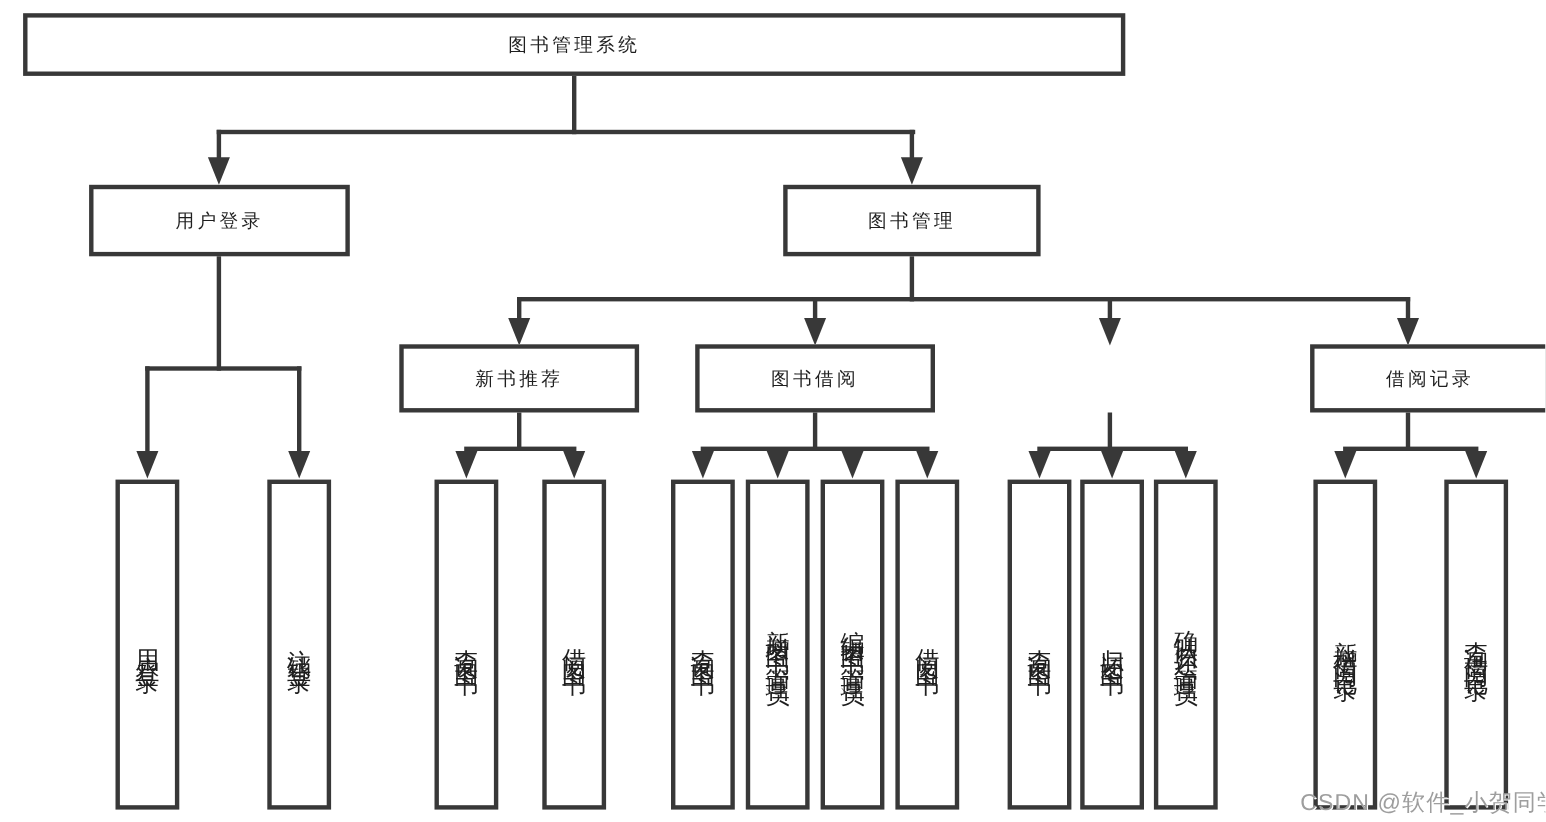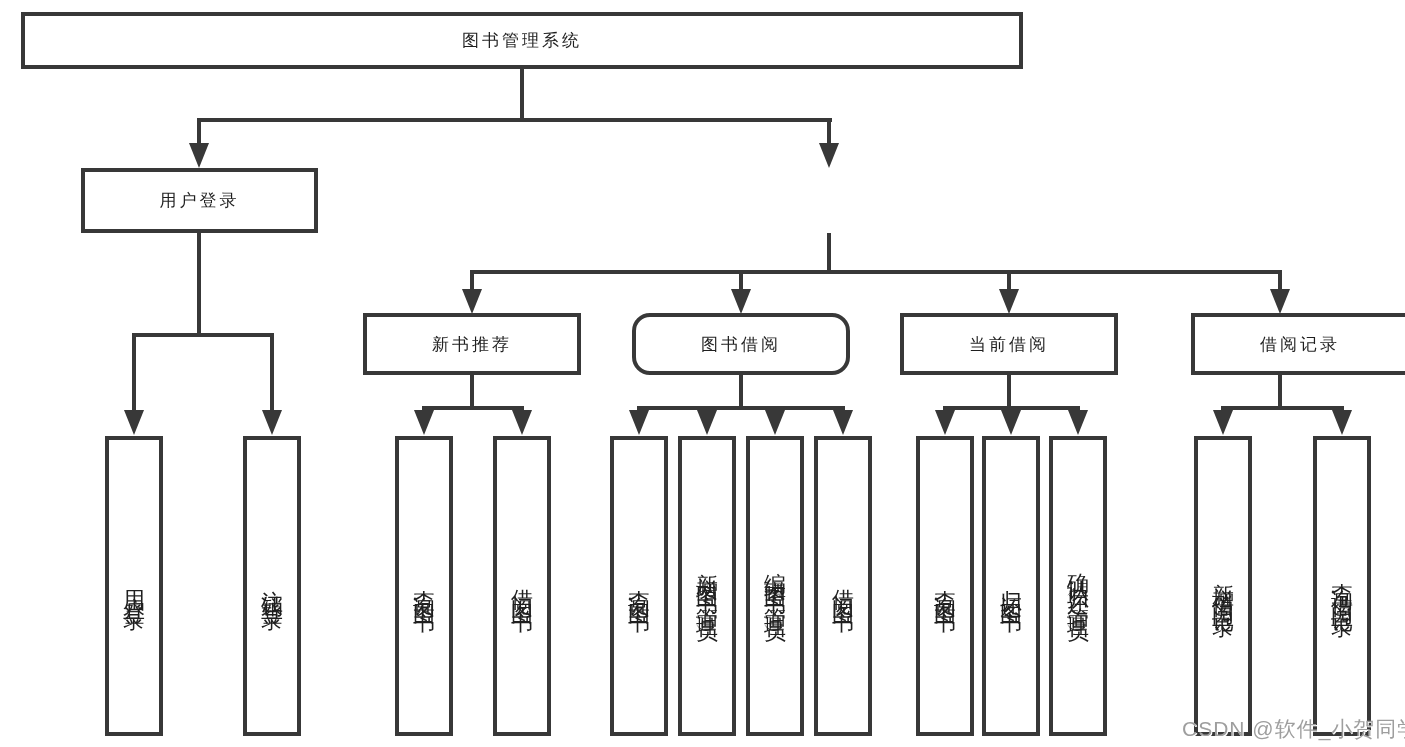--- a/index.html
+++ b/index.html
@@ -60,20 +60,23 @@
   <div class="vl" style="left:520px;top:69px;height:53px;"></div>
   <div class="hl" style="left:197px;top:118px;width:635px;"></div>
   <div class="vl" style="left:197px;top:118px;height:28px;"></div>
   <div class="ar" style="left:189px;top:143px;"></div>
   <div class="vl" style="left:827px;top:118px;height:28px;"></div>
   <div class="ar" style="left:819px;top:143px;"></div>
 
   <div class="box hbox" style="left:81px;top:168px;width:237px;height:65px;">
     <span>用户登录</span>
   </div>
+  <div class="box hbox" style="left:712px;top:168px;width:234px;height:65px;">
+    <span>图书管理</span>
+  </div>
 
   <div class="vl" style="left:197px;top:233px;height:104px;"></div>
   <div class="hl" style="left:132px;top:333px;width:142px;"></div>
   <div class="vl" style="left:132px;top:333px;height:79px;"></div>
   <div class="ar" style="left:124px;top:410px;"></div>
   <div class="vl" style="left:270px;top:333px;height:79px;"></div>
   <div class="ar" style="left:262px;top:410px;"></div>
 
   <div class="vl" style="left:827px;top:233px;height:41px;"></div>
   <div class="hl" style="left:470px;top:270px;width:812px;"></div>
@@ -82,25 +85,22 @@
   <div class="vl" style="left:739px;top:270px;height:22px;"></div>
   <div class="ar" style="left:731px;top:289px;"></div>
   <div class="vl" style="left:1007px;top:270px;height:22px;"></div>
   <div class="ar" style="left:999px;top:289px;"></div>
   <div class="vl" style="left:1278px;top:270px;height:22px;"></div>
   <div class="ar" style="left:1270px;top:289px;"></div>
 
   <div class="box hbox" style="left:363px;top:313px;width:218px;height:62px;align-items:center;">
     <span>新书推荐</span>
   </div>
-  <div class="box hbox" style="left:632px;top:313px;width:218px;height:62px;border-radius:18px;">
+  <div class="box hbox" style="left:632px;top:313px;width:218px;height:62px;">
     <span>图书借阅</span>
-  </div>
-  <div class="box hbox" style="left:900px;top:313px;width:218px;height:62px;">
-    <span>当前借阅</span>
   </div>
   <div class="box hbox" style="left:1171px;top:313px;width:218px;height:62px;margin-left:20px;">
     <span>借阅记录</span>
   </div>
 
   <div class="vl" style="left:470px;top:375px;height:33px;"></div>
   <div class="hl" style="left:422px;top:406px;width:102px;"></div>
   <div class="ar" style="left:414px;top:410px;"></div>
   <div class="ar" style="left:512px;top:410px;"></div>
 

